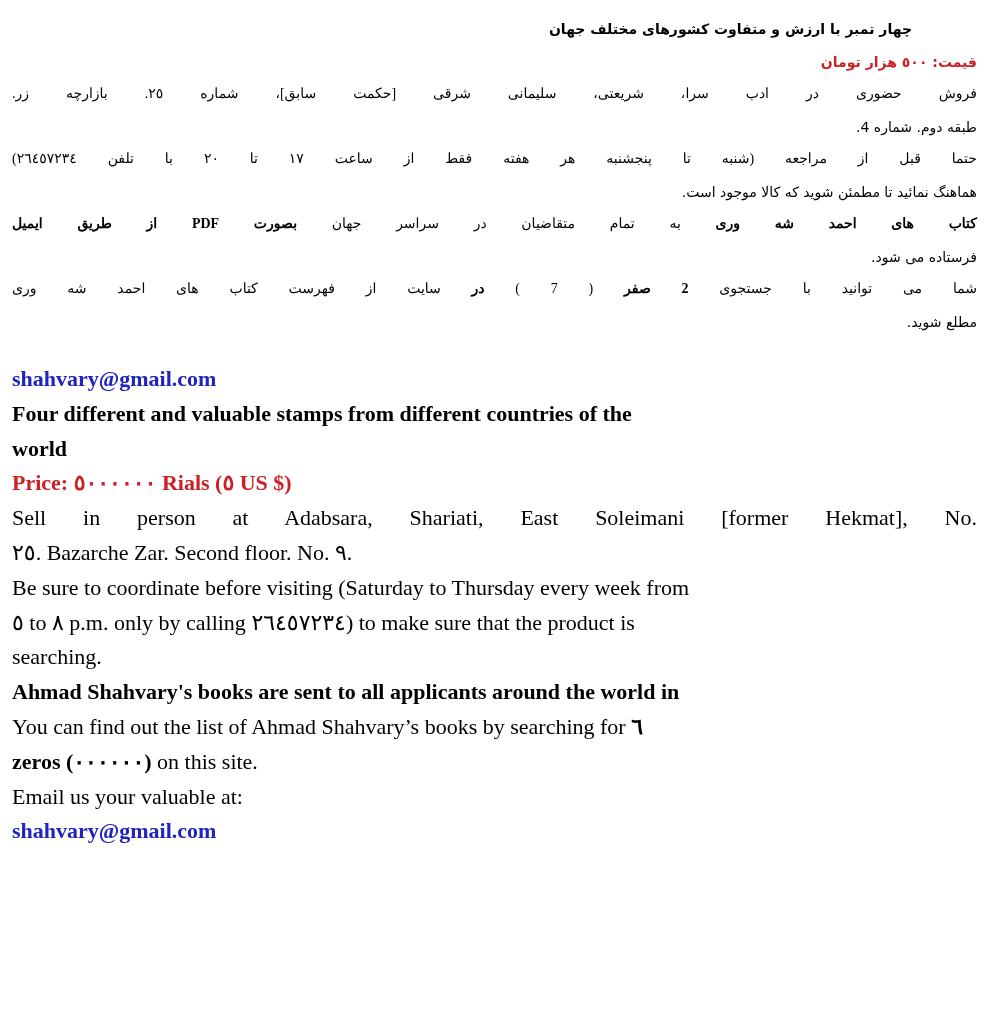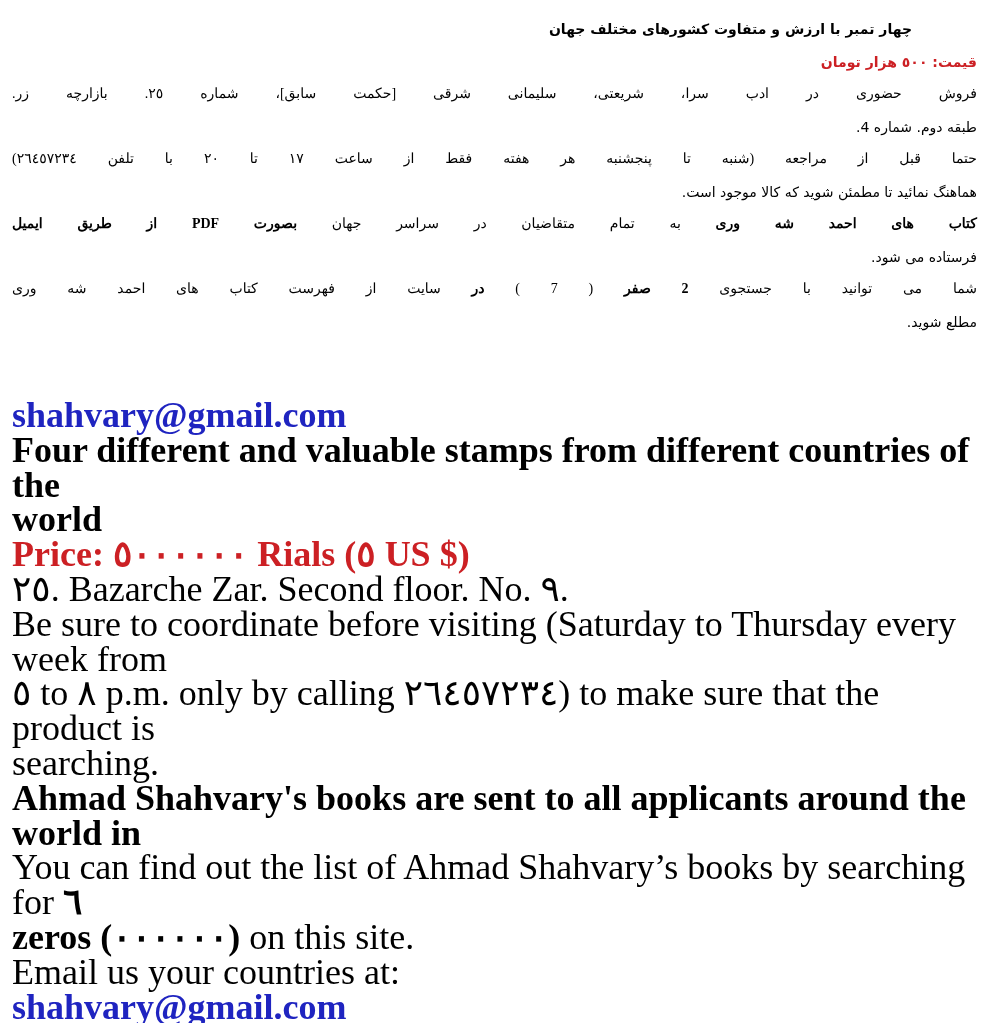--- a/index.html
+++ b/index.html
@@ -18,22 +18,22 @@
     direction: rtl;
     text-align: right;
     font-family: "DejaVu Sans", sans-serif;
     font-size: 14px;
     line-height: 32.5px;
   }
   
   .en {
     direction: ltr;
     text-align: left;
-    margin-top: 60px;
-    font-size: 36px;
+    margin-top: 24px;
+    font-size: 22px;
     line-height: 34.8px;
   }
   .line { white-space: normal; }
   .stretch { text-align: justify; text-align-last: justify; font-family: Liberation Serif, serif; }
   .bold { font-weight: bold; }
   .red  { color: var(--red, #cc2024); }
   .blue { color: var(--blue, #1f24c0); }
   .indent-lg { padding-right: 65px; } 
   .indent-sm { padding-right: 30px; }
   a.email { text-decoration: none; color: var(--blue, #1f24c0); cursor: pointer; }
@@ -54,24 +54,25 @@
     <div class="line">فرستاده می شود.</div>
     <div class="line stretch"><span>شما می توانید با جستجوی </span><span class="bold">2 صفر</span><span> ( 7 ) </span><span class="bold">در</span><span> سایت از فهرست کتاب های احمد شه وری</span></div>
     <div class="line">مطلع شوید.</div>
   </section>
 
   <section class="en">
     <div class="line"><a class="email bold blue">shahvary@gmail.com</a></div>
     <div class="line bold">Four different and valuable stamps from different countries of the</div>
     <div class="line bold">world</div>
     <div class="line bold red">Price: ٥٠٠٠٠٠٠ Rials (٥ US $)</div>
+    <div class="line stretch">Sell in person at Adabsara, Shariati, East Soleimani [former Hekmat], No.</div>
     <div class="line">٢٥. Bazarche Zar. Second floor. No. ٩.</div>
     <div class="line">Be sure to coordinate before visiting (Saturday to Thursday every week from</div>
     <div class="line">٥ to ٨ p.m. only by calling ٢٦٤٥٧٢٣٤) to make sure that the product is</div>
     <div class="line">searching.</div>
     <div class="line bold">Ahmad Shahvary's books are sent to all applicants around the world in</div>
     <div class="line"><span>You can find out the list of Ahmad Shahvary’s books by searching for </span><span class="bold">٦</span></div>
     <div class="line"><span class="bold">zeros (٠٠٠٠٠٠)</span><span> on this site.</span></div>
-    <div class="line">Email us your countries at:</div>
+    <div class="line">Email us your valuable at:</div>
     <div class="line"><a class="email bold blue">shahvary@gmail.com</a></div>
   </section>
 
 </div>
 
 </body></html>

